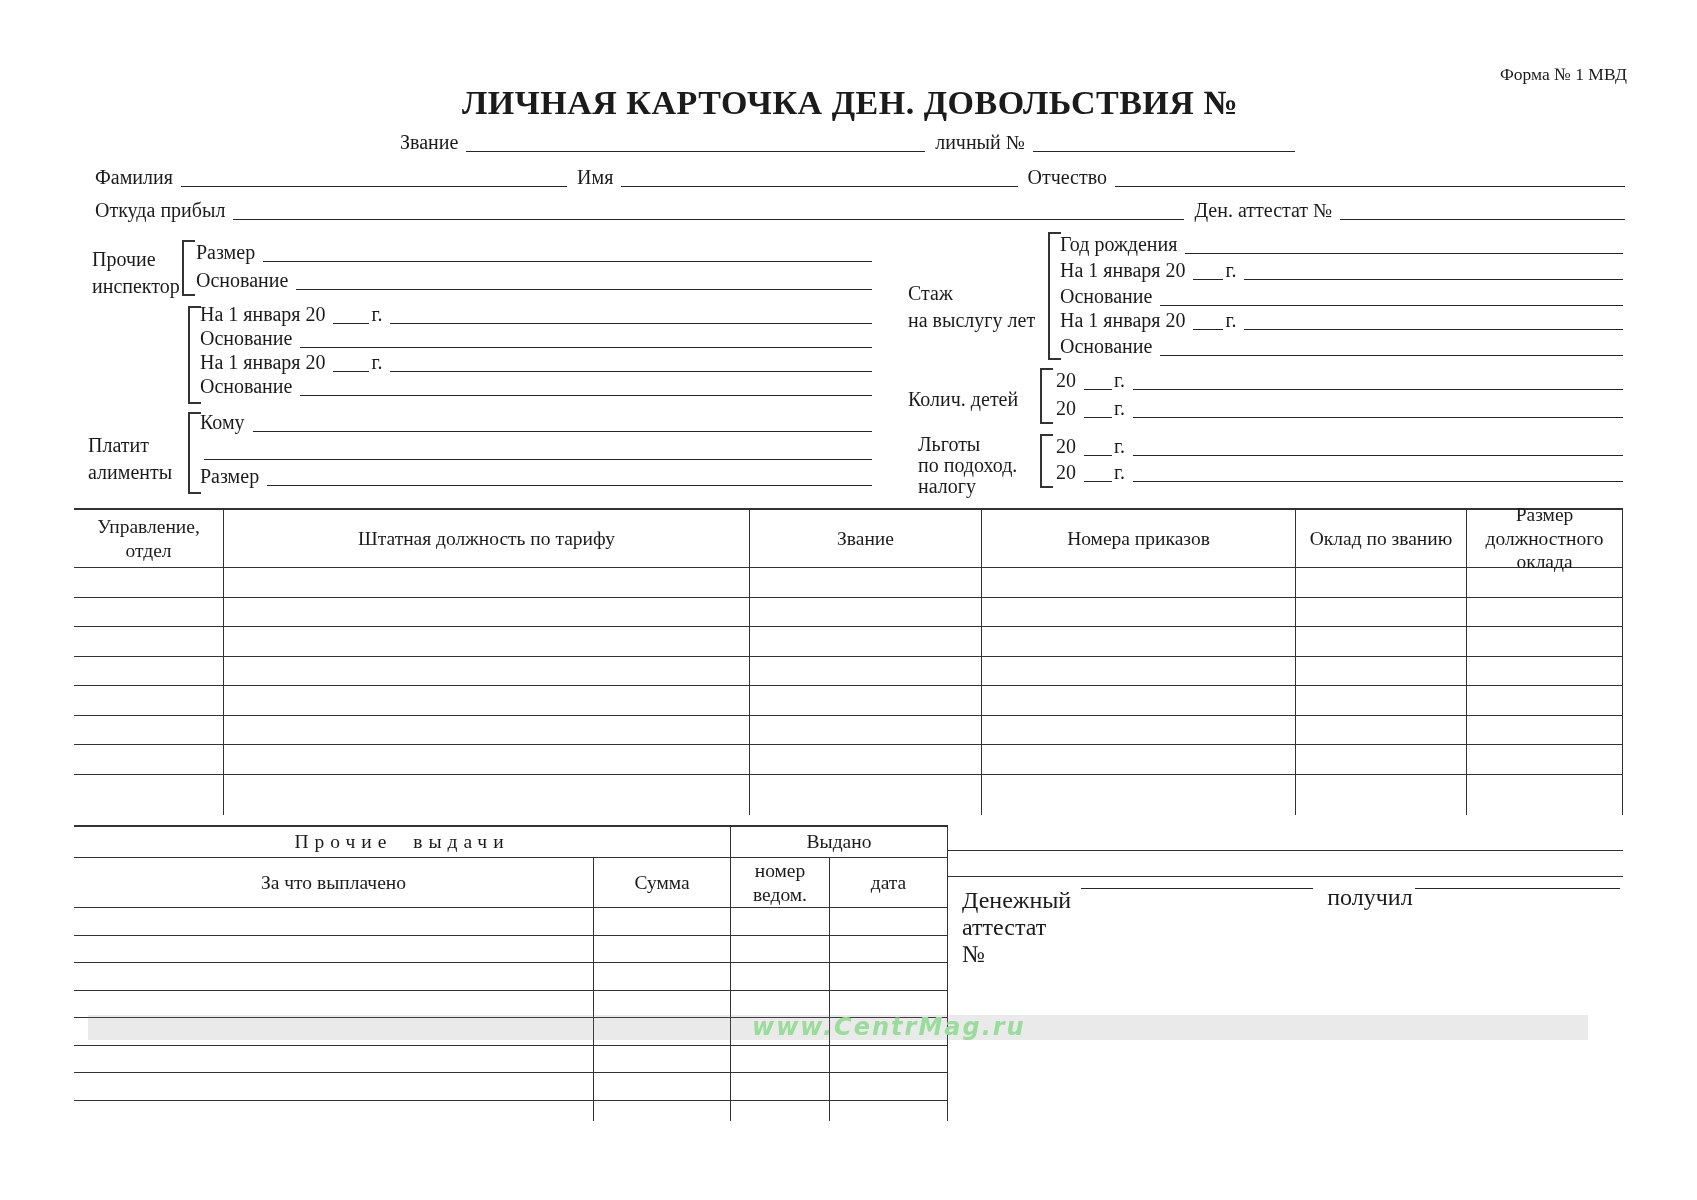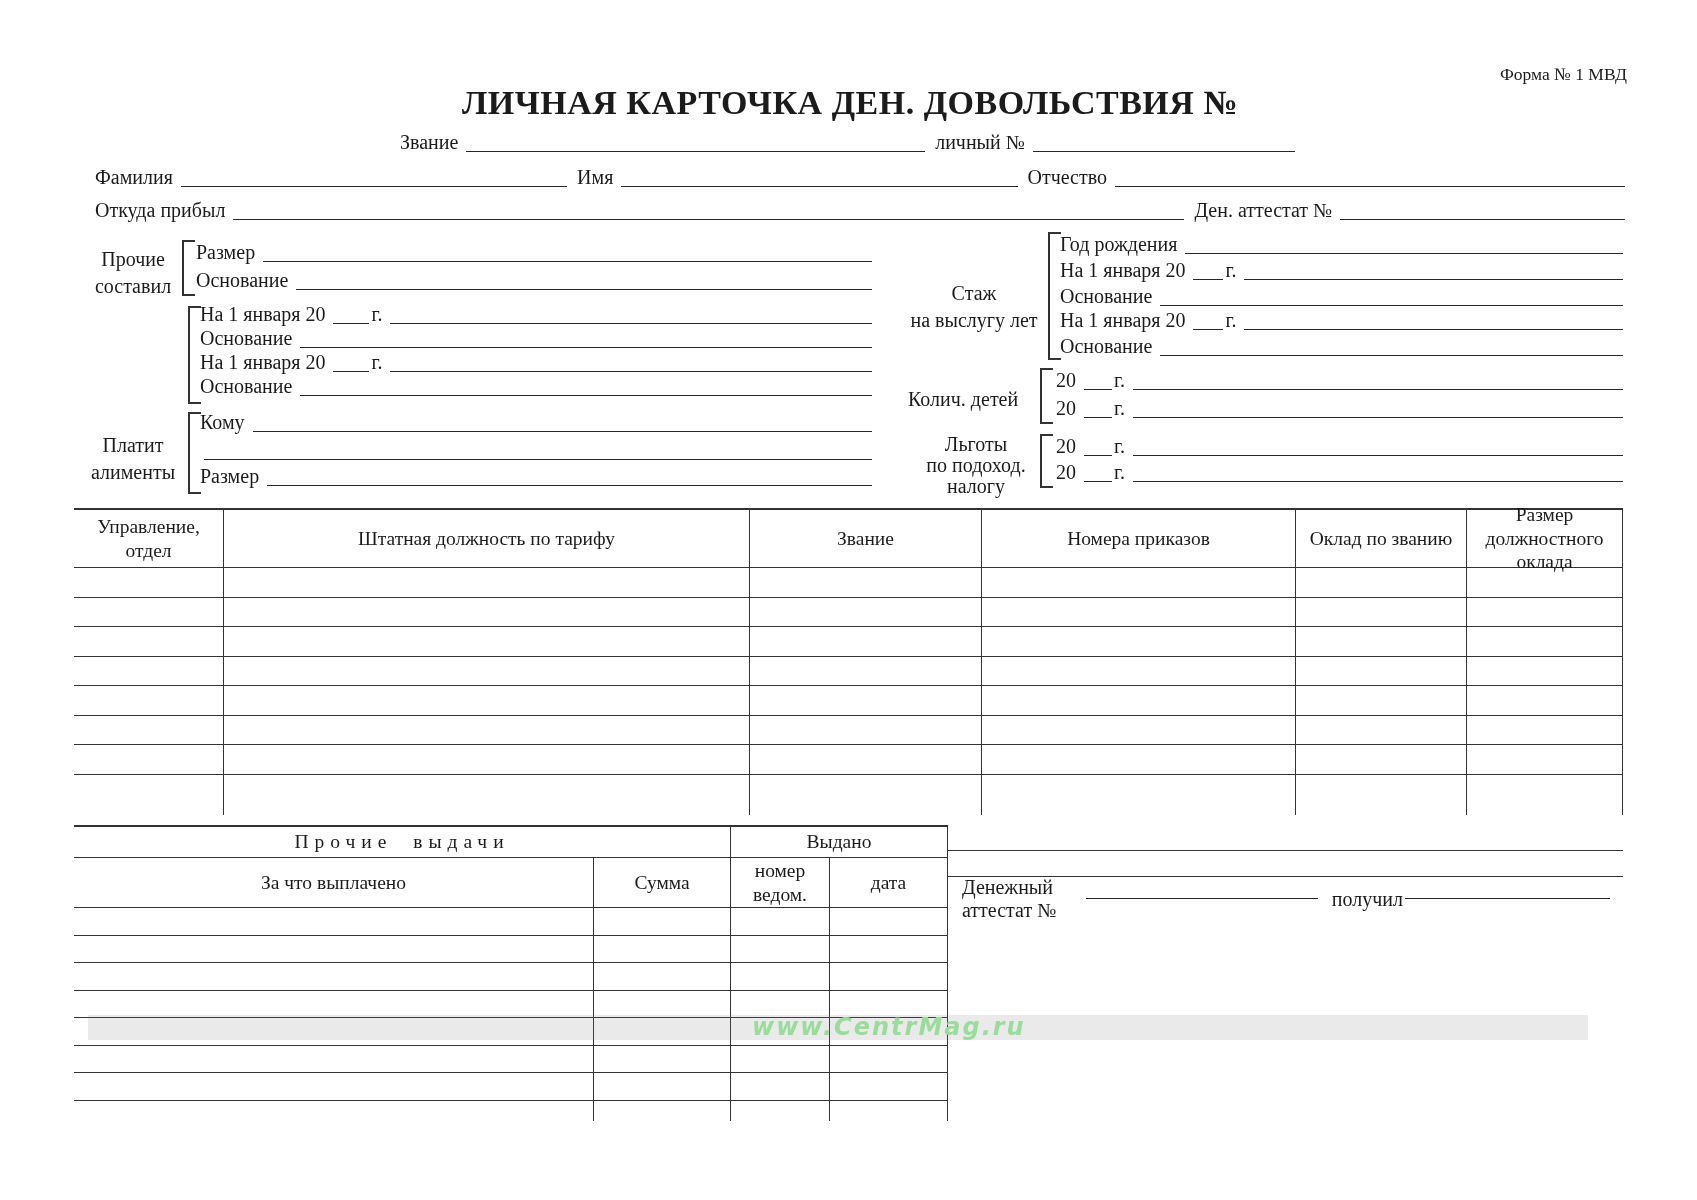--- a/index.html
+++ b/index.html
@@ -13,21 +13,21 @@
   .frow .lbl{line-height:20px}
   .frow .lbl:not(:first-child){margin-left:10px}
   .ln{flex:1;border-bottom:1.7px solid #262626;min-height:1px}
   .frow .ln{margin-left:8px}
   .ln.small{flex:0 0 36px}
   
   .title-row{height:32px}
   .title-row .lbl{font-weight:bold;font-size:34px;line-height:27px;letter-spacing:.5px}
   .formno{position:absolute;left:1500px;top:64px;font-size:17.5px}
   
-  .sidelabel{position:absolute;font-size:20px;line-height:27px;text-align:center}
+  .sidelabel{position:absolute;font-size:20px;line-height:27px;}
   .bracket{position:absolute;width:11px;border:2px solid #333;border-right:none}
   
   .main-table{
     position:absolute;left:74px;top:508px;
     display:grid;
     grid-template-columns:150px 526px 232px 314px 171px 156px;
     grid-template-rows:60px repeat(7,29.5px) 40px;
   }
   .th{
     border-right:1.7px solid #333;border-bottom:1.7px solid #333;
@@ -50,21 +50,21 @@
   
   .right-panel{position:absolute;left:948px;top:825px;width:675px;box-sizing:border-box}
   .excl-header{
     height:118px;border-top:2px solid #333;border-bottom:1.7px solid #333;
     display:flex;align-items:center;justify-content:center;text-align:center;
     font-size:20px;padding:0 28px;box-sizing:border-box;
   }
   .excl-row{height:25px;border-bottom:1.7px solid #333}
   .sig{margin:14px 0 0 62px;font-size:19.5px;line-height:28px}
   .sig .role{font-weight:bold;font-style:italic}
-  .money{display:flex;align-items:center;margin:10px 0 0 14px;font-size:20px;width:648px;height:24px}
+  .money{display:flex;align-items:flex-start;margin:10px 0 0 14px;font-size:24px;width:648px;height:24px}
   .money .ln{margin-bottom:2px}
   .money .ln.first{flex:0 0 232px;margin-left:10px}
   .money .ln.second{flex:0 0 205px;margin-left:2px}
   .money .lbl2{margin-left:14px;line-height:20px}
   
   .wm-band{position:absolute;left:88px;top:1015px;width:1500px;height:25px;background:rgba(125,125,125,0.16);pointer-events:none}
   .wm-text{
     position:absolute;left:752px;top:1013px;
     font-family:"DejaVu Sans","Liberation Sans",sans-serif;
     font-weight:bold;font-style:italic;font-size:24px;letter-spacing:2px;
@@ -99,21 +99,21 @@
 
 <div class="frow" style="left:95px;top:196px;width:1530px">
   <span class="lbl">Откуда прибыл</span>
   <span class="ln" style="flex:945"></span>
   <span class="lbl">Ден. аттестат №</span>
   <span class="ln" style="flex:283"></span>
 </div>
 
 <div class="sidelabel" style="left:92px;top:246px;width:82px">
   <span>Прочие</span><br>
-  <span>составил</span>
+  <span>инспектор</span>
 </div>
 <div class="bracket" style="left:182px;top:240px;height:52px"></div>
 
 <div class="frow" style="left:196px;top:238px;width:676px">
   <span class="lbl">Размер</span>
   <span class="ln"></span>
 </div>
 <div class="frow" style="left:196px;top:266px;width:676px">
   <span class="lbl">Основание</span>
   <span class="ln"></span>

